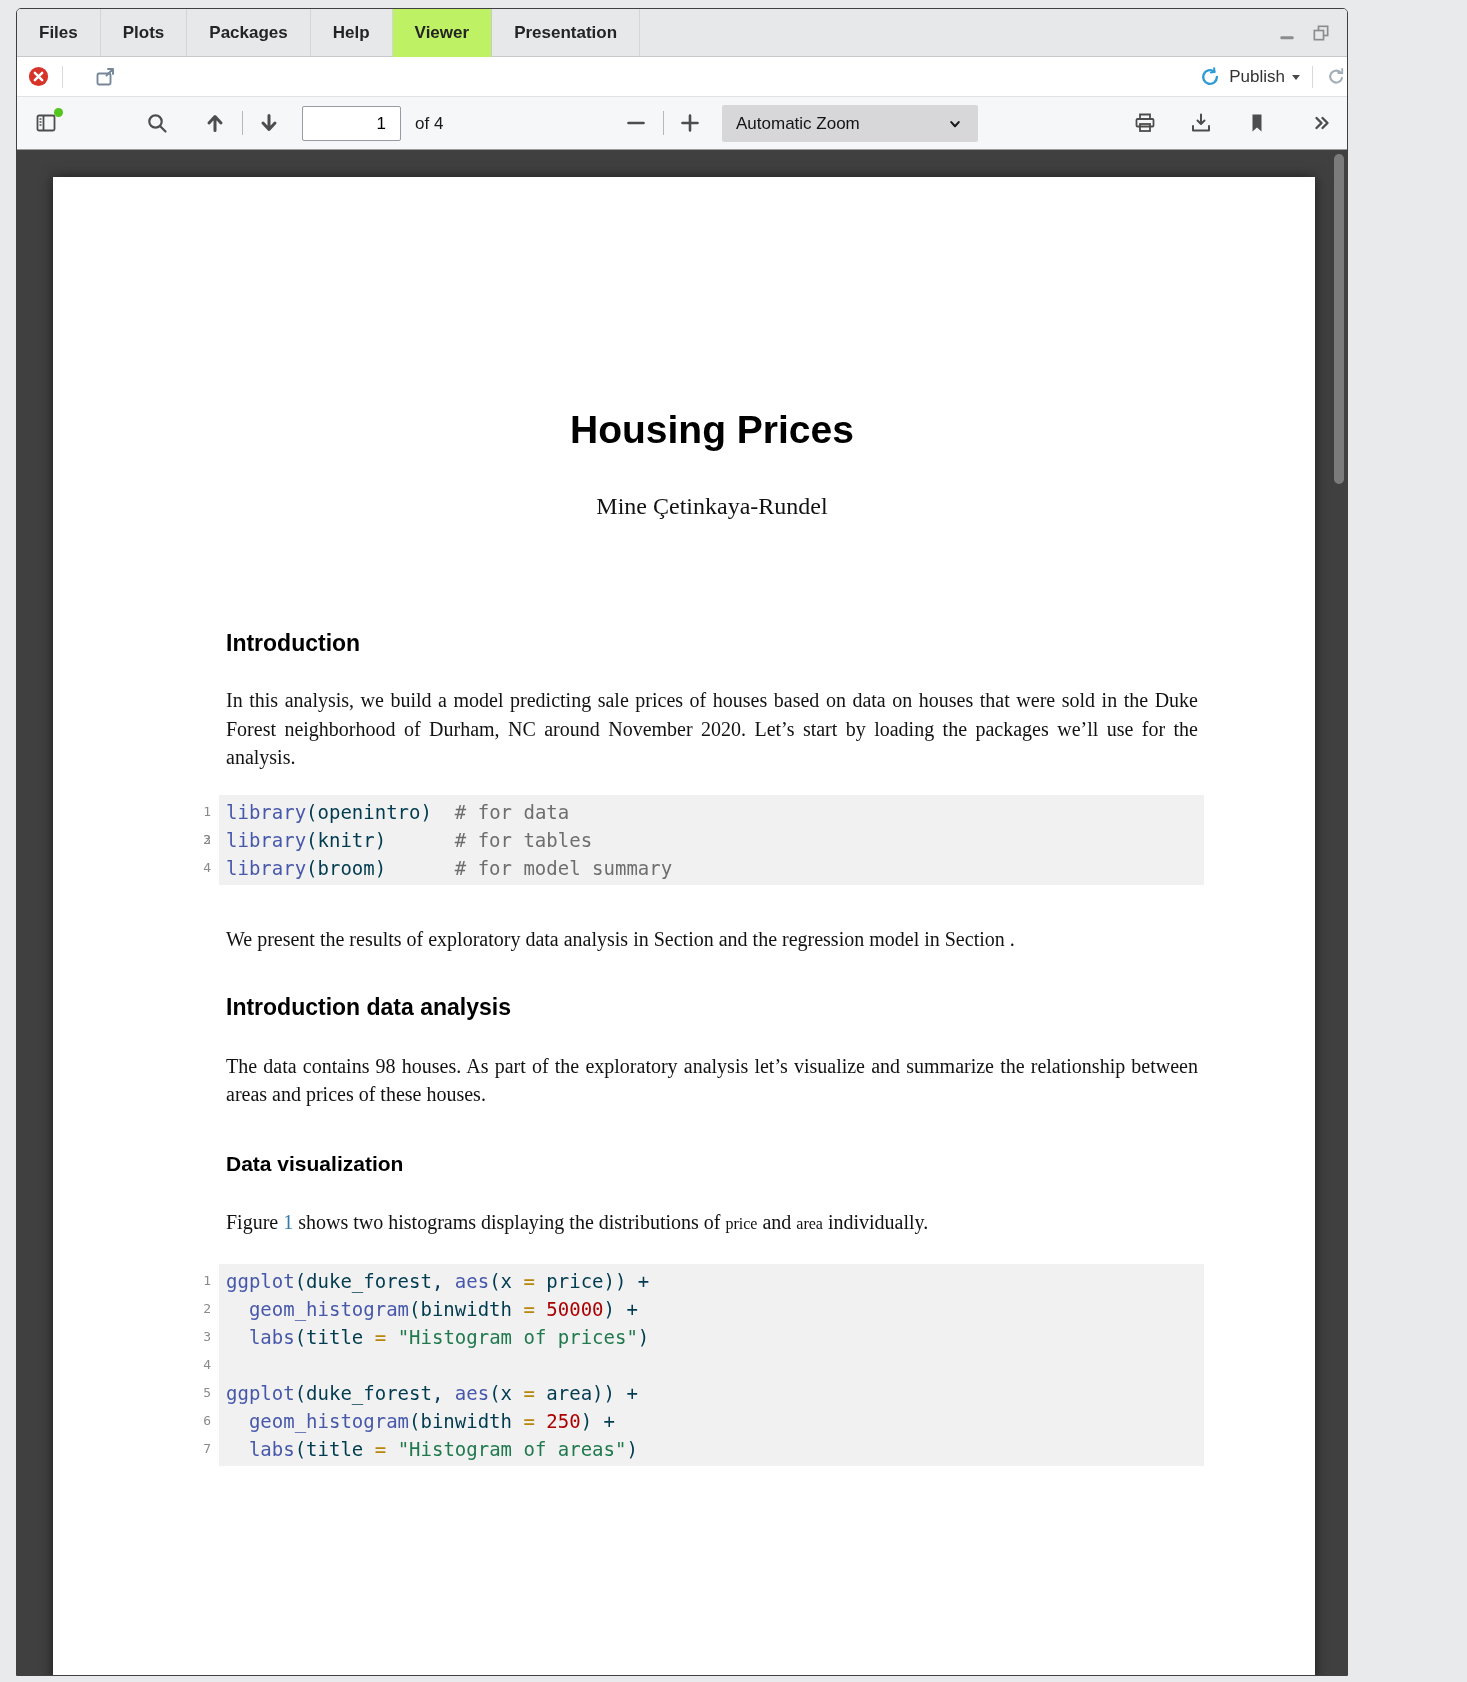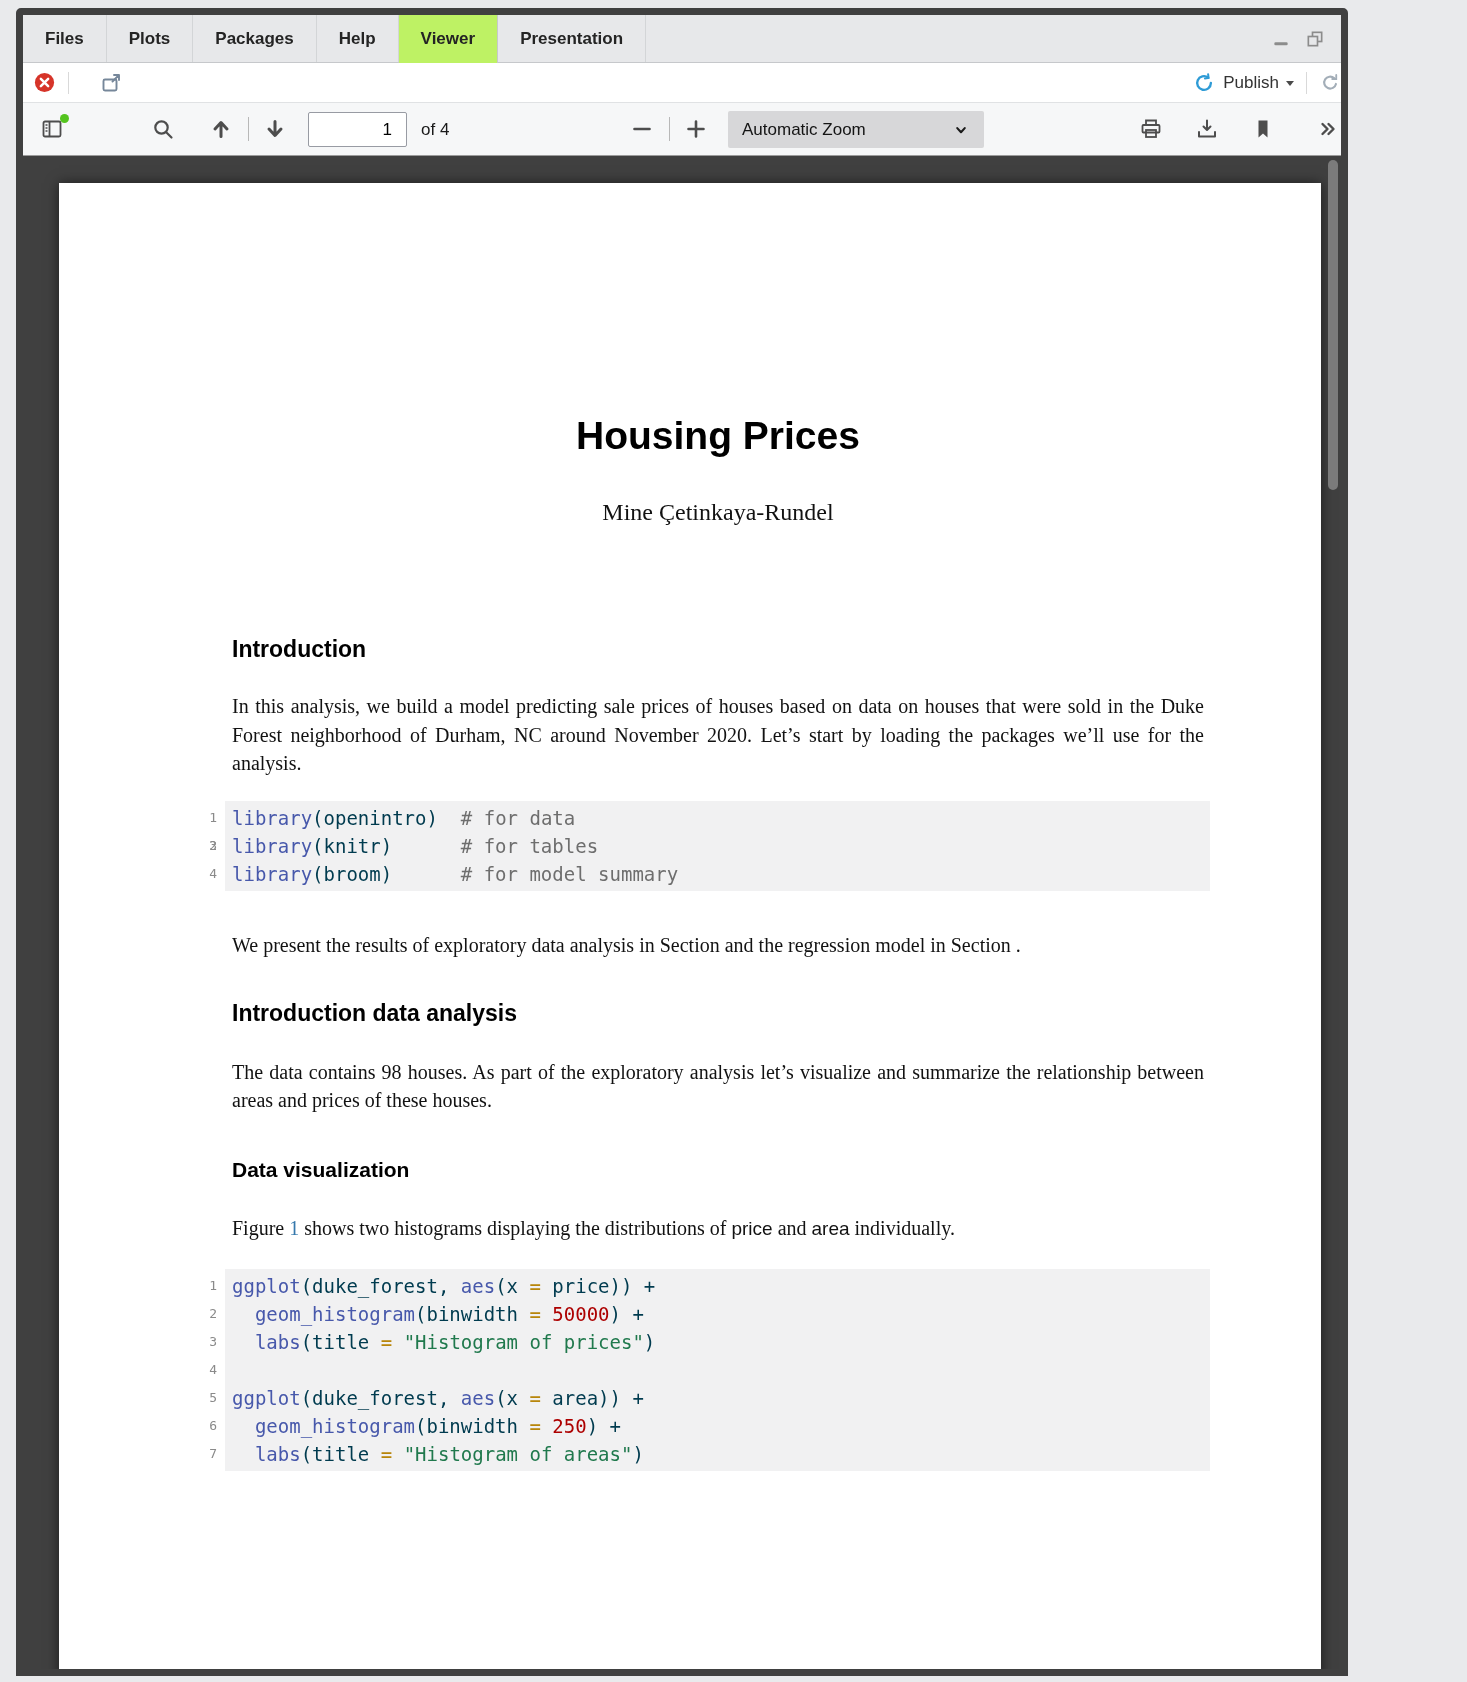--- a/index.html
+++ b/index.html
@@ -7,21 +7,21 @@
   body {
     background:#E9EAEC;
     font-family:"Liberation Sans", sans-serif;
     position:relative;
     overflow:hidden;
   }
   .pane {
     position:absolute; left:16px; top:8px;
     width:1332px; height:1668px;
     background:#fff;
-    border:7px solid #404040;
+    border:1px solid #404040;
     border-radius:5px 5px 0 0;
     overflow:hidden;
     display:flex; flex-direction:column;
   }
   
   .tabbar {
     height:48px; flex:none;
     background:#E7E8EA;
     border-bottom:1px solid #C6C8CB;
     display:flex; align-items:stretch;
@@ -105,21 +105,21 @@
   .doc-author { text-align:center; font-size:24px; margin-top:40px; line-height:1.2; }
   .h2 { font-family:"Liberation Sans",sans-serif; font-weight:700; color:#000; font-size:23px; line-height:1.15; }
   .h3 { font-family:"Liberation Sans",sans-serif; font-weight:700; color:#000000; font-size:21px; line-height:1.15; }
   .h-intro { margin-top:109px; }
   .h-eda   { margin-top:41px; }
   .h-viz   { margin-top:43px; }
   p.body { margin-top:30px; font-size:20px; line-height:28.5px; text-align:justify; }
   p.p-present { margin-top:40px; }
   p.p-eda { margin-top:31px; }
   p.p-fig { margin-top:32px; }
-  .icode { font-family:Liberation Sans, sans-serif; font-size:19px;margin-top:8px; }
+  .icode { font-family:Liberation Serif, serif; font-size:16px;margin-top:8px; }
   .flink { color:#3578AC; text-decoration:none; }
   
   .code-block {
     background:#F1F1F2;
     margin:0 -6px 0 -7px;
     padding:3px 0;
   }
   .cb-1 { margin-top:23px; }
   .cb-2 { margin-top:26px; }
   .code-line { position:relative; padding-left:7px; line-height:28px; font-family:"DejaVu Sans Mono",monospace; font-size:19px; }

